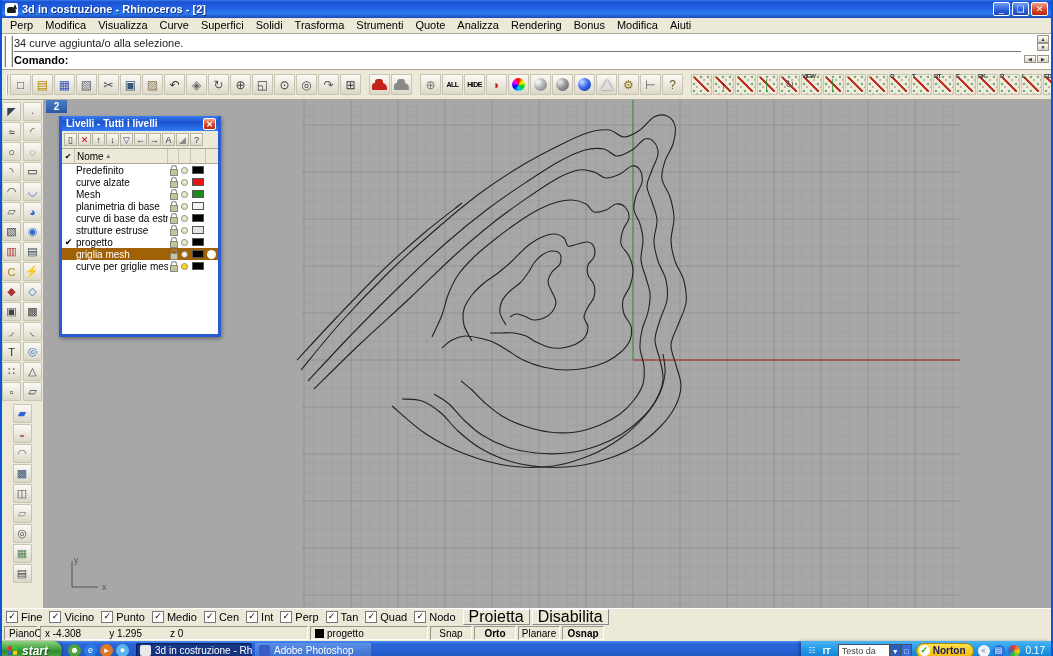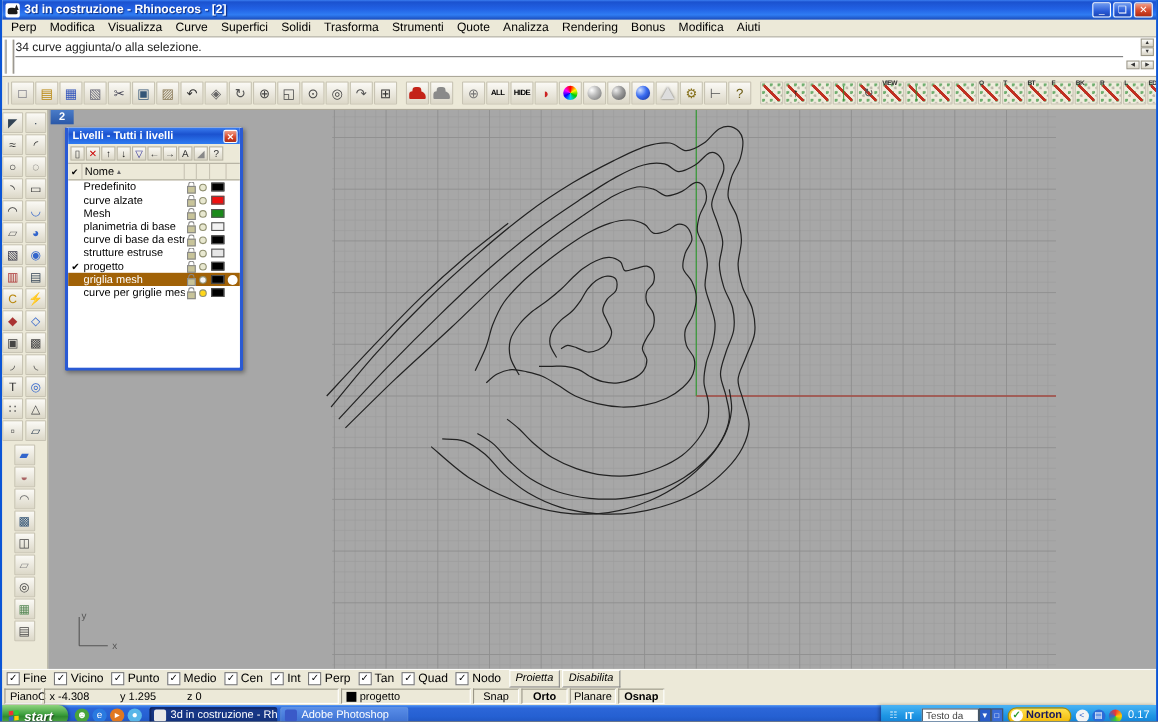--- a/index.html
+++ b/index.html
@@ -80,21 +80,21 @@
   .bulb i{width:7px;height:7px;border-radius:50%;border:1px solid #909070;box-sizing:border-box;}
   .lrow .sw{width:15px;flex:0 0 auto;display:flex;justify-content:center;}
   .sw i{width:12px;height:8px;border:1px solid #555;box-sizing:border-box;}
   .lrow .mat{width:13px;flex:0 0 auto;display:flex;justify-content:center;}
   .lrow.sel{background:#a16207;color:#fff;}
   .lrow.sel .mat i{width:9px;height:9px;border-radius:50%;background:#fff;}
   
   .osnapbar{height:16px;display:flex;align-items:center;background:#ece9d8;border-top:1px solid #fff;gap:2px;padding-left:4px;}
   .oschk{display:flex;align-items:center;gap:3px;margin-right:5px;}
   .oschk .box{width:10px;height:10px;background:#fff;border:1px solid #777;font-size:9px;line-height:9px;text-align:center;color:#000;}
-  .osbtn{padding:0 5px;height:14px;line-height:13px;background:#ece9d8;border:1px solid #fff;border-right-color:#888;border-bottom-color:#888;font-size:10px;font-style:italic;}
+  .osbtn{padding:0 5px;height:14px;line-height:13px;background:#ece9d8;border:1px solid #fff;border-right-color:#888;border-bottom-color:#888;font-size:16px;}
   .statusbar{height:16px;display:flex;align-items:stretch;background:#ece9d8;gap:2px;padding:1px 2px;box-sizing:border-box;font-size:10px;}
   .pane{border:1px solid #9a9687;border-bottom-color:#fff;border-right-color:#fff;display:flex;align-items:center;padding:0 4px;box-sizing:border-box;}
   .pane.bold{font-weight:bold;}
   .layerchip{display:flex;align-items:center;gap:3px;}
   .layerchip i{width:9px;height:9px;background:#000;display:inline-block;}
   
   .taskbar{height:19px;display:flex;align-items:stretch;background:linear-gradient(180deg,#4a90f4 0%,#2c66d8 15%,#2560d2 55%,#1f54bd 90%,#15398c 100%);position:relative;}
   .startbtn{display:flex;align-items:center;gap:4px;padding:0 14px 0 6px;border-radius:0 9px 9px 0;
     background:linear-gradient(180deg,#8ed47e,#3c9e3c 45%,#2f8b2f 55%,#62b852);color:#fff;font-weight:bold;font-style:italic;font-size:12px;
     text-shadow:1px 1px 1px #1a4a1a;box-shadow:1px 0 3px rgba(0,0,0,.4);}
@@ -147,20 +147,21 @@
       <span class="menuitem">Analizza</span>
       <span class="menuitem">Rendering</span>
       <span class="menuitem">Bonus</span>
       <span class="menuitem">Modifica</span>
       <span class="menuitem">Aiuti</span>
     </div>
 
   <div class="cmdarea">
     <div class="cmdgrip"></div>
     <div class="cmdline1">34 curve aggiunta/o alla selezione.</div>
+    <div class="cmdline2">Comando:</div>
     <div class="cmdctrls">
       <span class="spin" style="right:0;top:0;">▲</span>
       <span class="spin" style="right:0;top:8px;">▼</span>
       <span class="spin" style="right:13px;top:20px;">◀</span>
       <span class="spin" style="right:0;top:20px;">▶</span>
     </div>
   </div>
 
   <div class="toolbar" id="toolbar">
       <span class="grip"></span>

